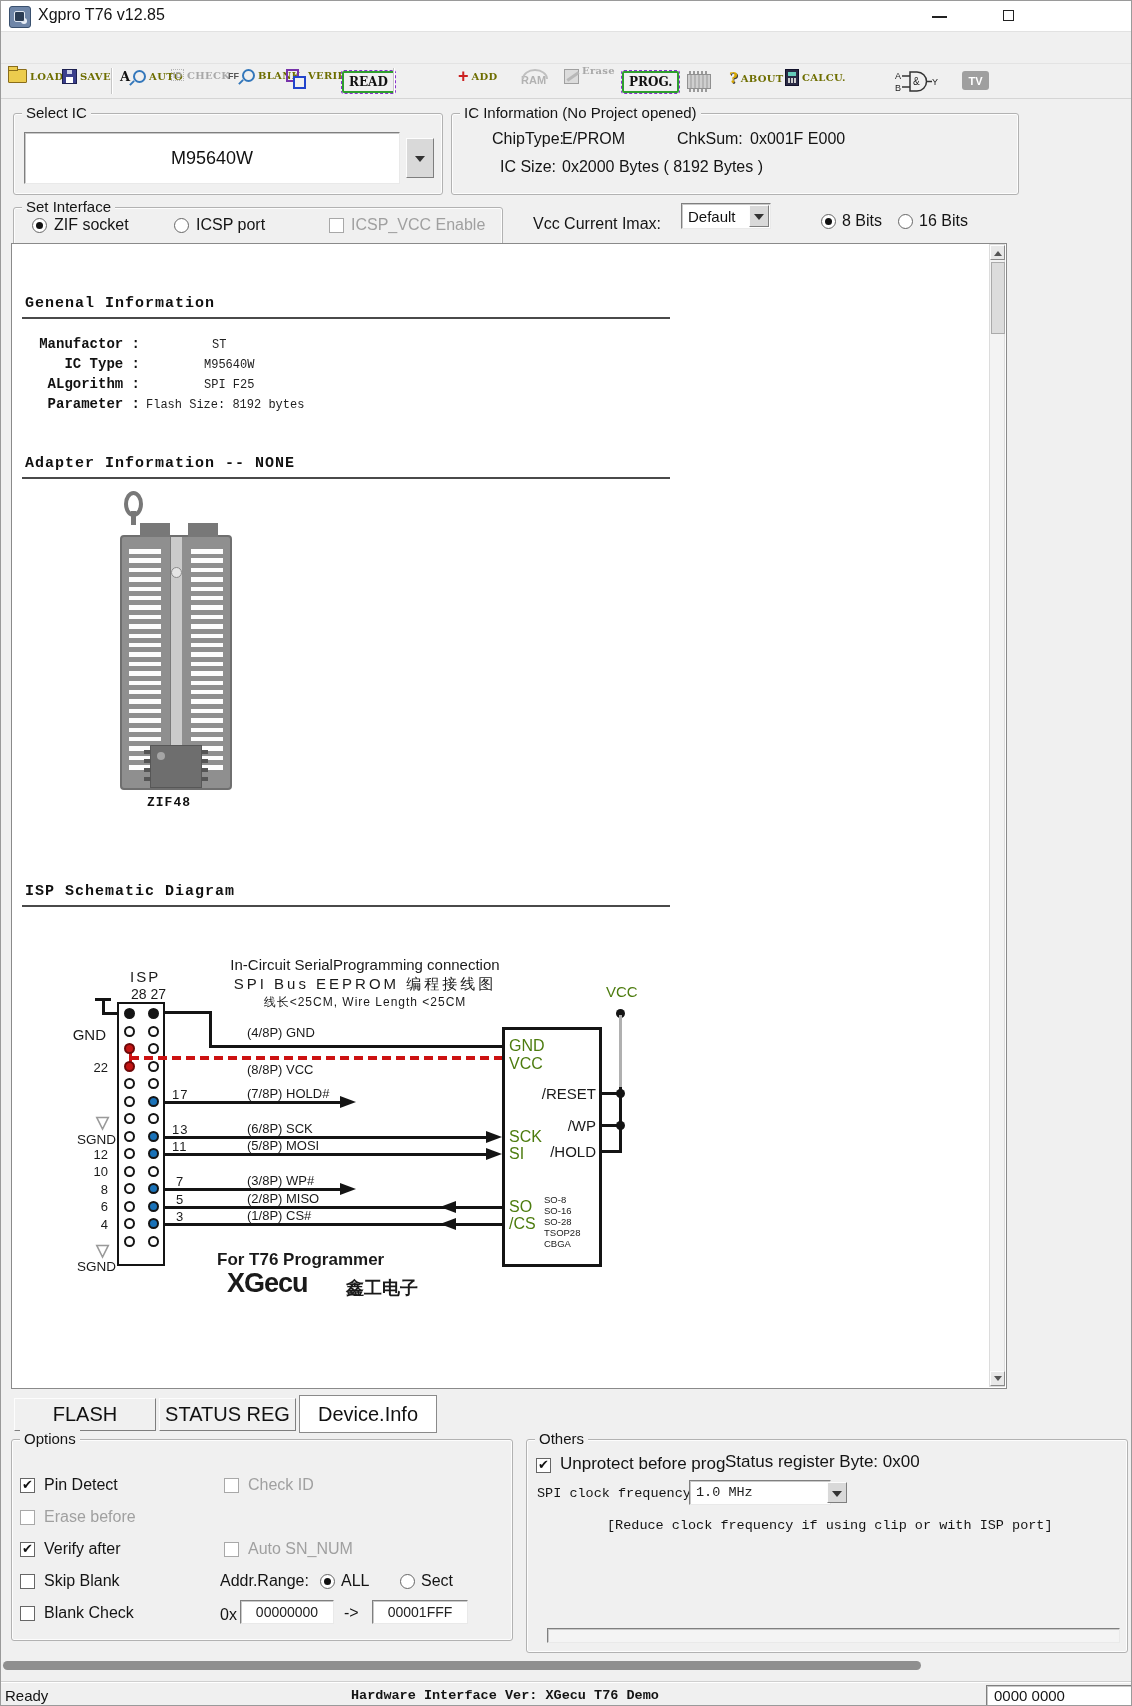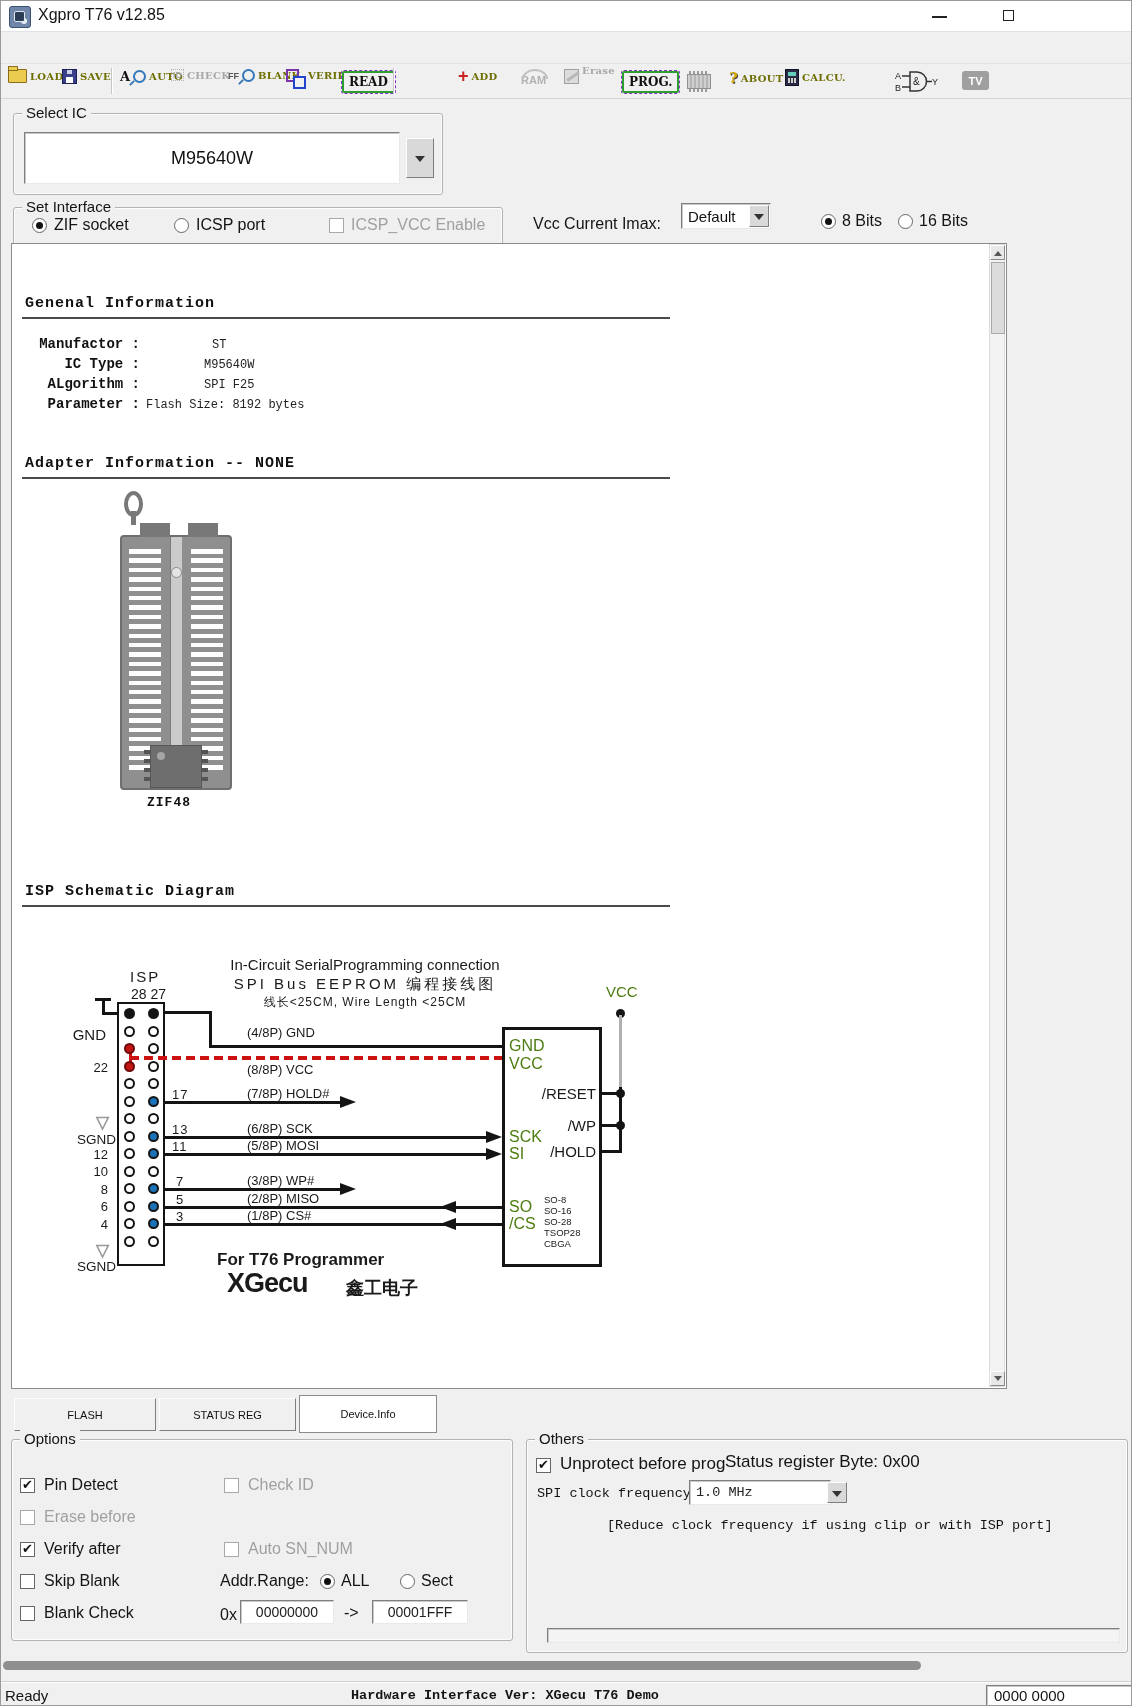--- a/index.html
+++ b/index.html
@@ -123,21 +123,21 @@
   .sbv{position:absolute;background:#f3f3f3;border:1px solid #dcdcdc;box-sizing:border-box;}
   .sbtn{position:absolute;width:15px;height:15px;background:#e8e8e8;border:1px solid;border-color:#fdfdfd #8a8a8a #8a8a8a #fdfdfd;box-sizing:border-box;}
   .tri-u::after,.tri-d::after,.tri-l::after,.tri-r::after{content:"";position:absolute;left:50%;top:50%;}
   .tri-u::after{transform:translate(-50%,-40%);border-left:4px solid transparent;border-right:4px solid transparent;border-bottom:5px solid #555;}
   .tri-d::after{transform:translate(-50%,-60%);border-left:4px solid transparent;border-right:4px solid transparent;border-top:5px solid #555;}
   .tri-l::after{transform:translate(-60%,-50%);border-top:4px solid transparent;border-bottom:4px solid transparent;border-right:5px solid #555;}
   .tri-r::after{transform:translate(-40%,-50%);border-top:4px solid transparent;border-bottom:4px solid transparent;border-left:5px solid #555;}
   .thumb{position:absolute;background:#dcdcdc;border:1px solid #aaa;}
   
   .tabbtn{position:absolute;top:1397px;height:33px;background:#f0f0f0;border:1px solid;border-color:#fdfdfd #7e7e7e #7e7e7e #fdfdfd;
-     display:flex;align-items:center;justify-content:center;font-size:11px;box-sizing:border-box;}
+     display:flex;align-items:center;justify-content:center;font-size:20px;box-sizing:border-box;}
   .tabbtn.active{top:1394px;height:38px;background:#fff;border:1px solid #8a8a8a;z-index:2;}
   
   .field{position:absolute;display:flex;align-items:center;justify-content:center;font-size:14px;color:#222;}
   
   #progressbar{position:absolute;left:2px;top:1660px;width:918px;height:9px;background:#8f8f8f;border-radius:5px;}
   #statusbar{position:absolute;left:0;top:1680px;width:100%;height:26px;background:#f0f0f0;border-top:1px solid #cfcfcf;box-shadow:inset 0 1px 0 #fff;}
   .rt{position:absolute;font-family:"DejaVu Serif","Liberation Serif",serif;font-size:16px;color:#222;white-space:nowrap;}
 </style>
 </head>
 <body>
@@ -229,20 +229,29 @@
   </div>
 
   <div class="gb" style="left:12px;top:112px;width:428px;height:80px">
     <span class="gl">Select IC</span>
     <div class="sunken" style="position:absolute;left:10px;top:18px;width:376px;height:52px;display:flex;align-items:center;justify-content:center;font-size:18px">
       <span>M95640W</span>
     </div>
     <div class="dbtn" style="left:392px;top:24px;width:28px;height:40px"></div>
   </div>
 
+  <div class="gb" style="left:450px;top:112px;width:566px;height:80px">
+    <span class="gl">IC Information (No Project opened)</span>
+    <div class="lbl" style="left:40px;top:16px">ChipType:</div>
+    <div class="lbl" style="left:110px;top:16px">E/PROM</div>
+    <div class="lbl" style="left:225px;top:16px">ChkSum:</div>
+    <div class="lbl" style="left:298px;top:16px">0x001F E000</div>
+    <div class="lbl" style="left:48px;top:44px">IC Size:</div>
+    <div class="lbl" style="left:110px;top:44px">0x2000 Bytes ( 8192 Bytes )</div>
+  </div>
 
   <div class="gb" style="left:12px;top:206px;width:488px;height:41px">
     <span class="gl">Set Interface</span>
     <div class="radio on" style="left:18px;top:10px"></div>
     <div class="lbl" style="left:40px;top:8px">ZIF socket</div>
     <div class="radio" style="left:160px;top:10px"></div>
     <div class="lbl" style="left:182px;top:8px">ICSP port</div>
     <div class="cb dis" style="left:315px;top:10px"></div>
     <div class="lbl dis-t" style="left:337px;top:8px">ICSP_VCC Enable</div>
   </div>

